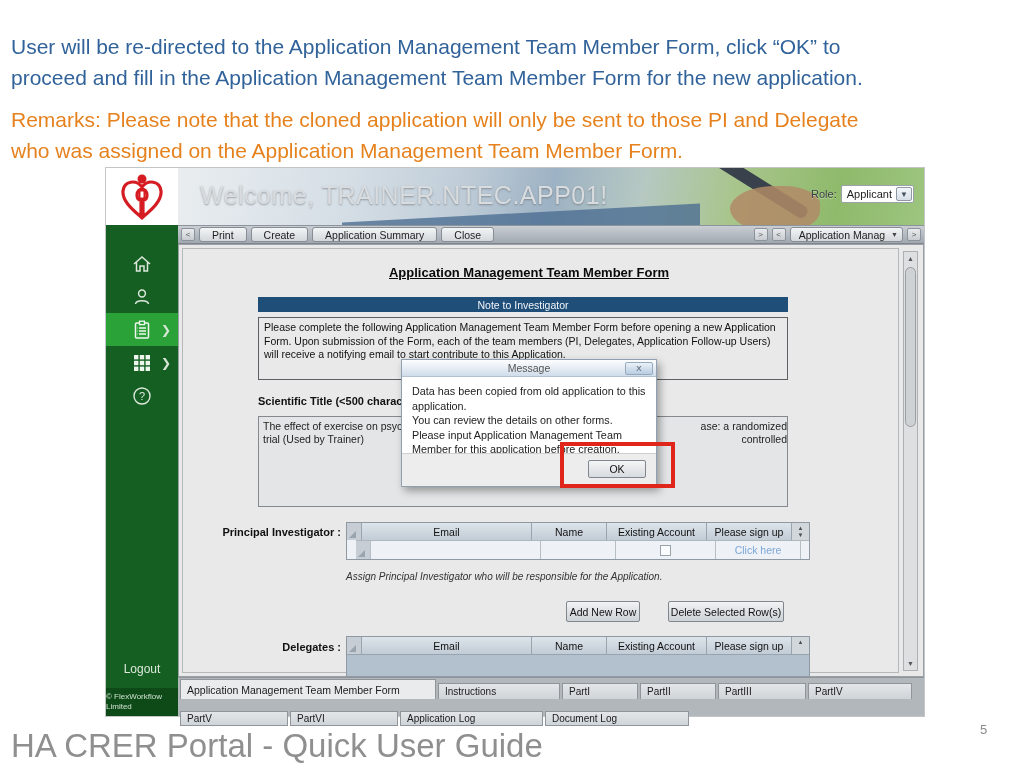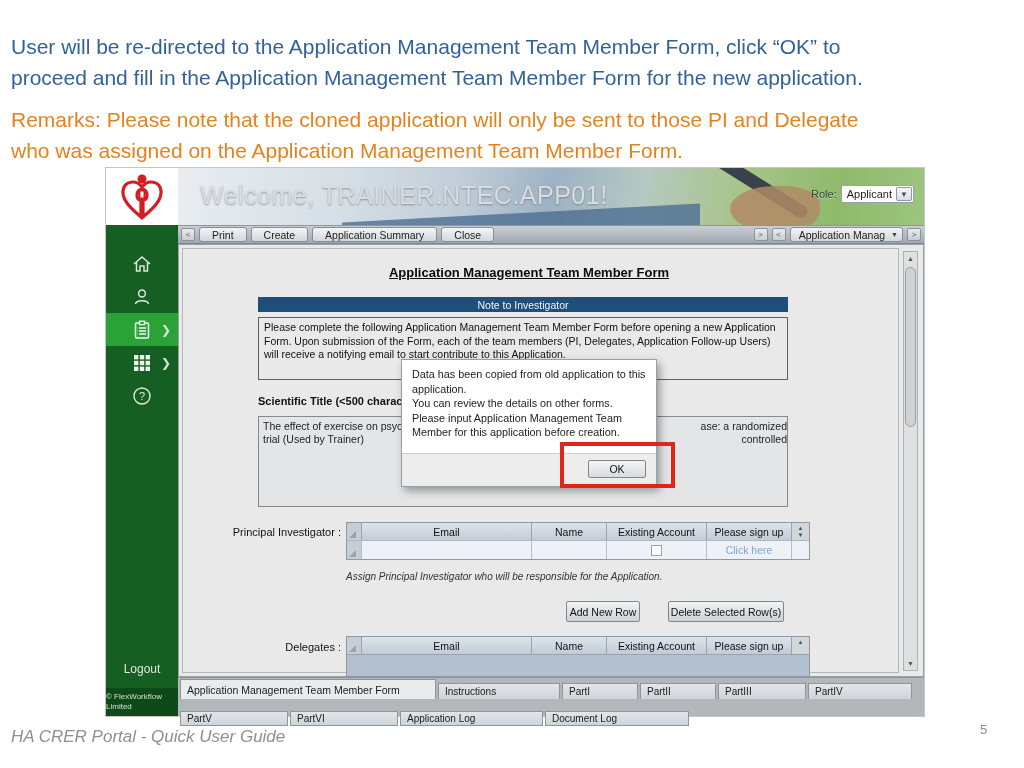--- a/index.html
+++ b/index.html
@@ -5,21 +5,21 @@
   * { margin:0; padding:0; box-sizing:border-box; }
   html,body { width:1024px; height:768px; background:#fff; overflow:hidden;
               font-family:"Liberation Sans", sans-serif; }
   .slide { position:relative; width:1024px; height:768px; background:#fff; }
 
   
   .intro { position:absolute; left:11px; top:31px; width:1002px;
            font-size:21px; line-height:31px; color:#31639a; }
   .remarks { position:absolute; left:11px; top:104px; width:1002px;
              font-size:21px; line-height:31px; color:#e6821e; }
-  .footer-title { position:absolute; left:11px; top:727px; font-size:17px; color:#8f8f8f;font-style:italic; }
+  .footer-title { position:absolute; left:11px; top:727px; font-size:33px; color:#8f8f8f; }
   .page-num { position:absolute; left:980px; top:722px; font-size:13px; color:#8a8a8a; }
 
   
   .shot { position:absolute; left:106px; top:168px; width:818px; height:548px;
           background:#dfe2e5; box-shadow:0 0 0 1px #c3c6c9; font-size:11px; }
 
   
   .logo-box { position:absolute; left:0; top:0; width:72px; height:57px; background:#fff; }
   .logo-box svg { position:absolute; left:14px; top:6px; }
   .banner { position:absolute; left:72px; top:0; width:746px; height:57px; overflow:hidden;
@@ -79,40 +79,40 @@
               color:#f2f5f8; font-size:10.5px; display:flex; align-items:center; justify-content:center; }
   .note-box { position:absolute; left:79px; top:72px; width:530px; height:63px; background:#e9e9e9;
               border:1px solid #5c6065; padding:3px 5px; font-size:10.5px; line-height:13.5px; color:#111; }
   .sci-label { position:absolute; left:79px; top:150px; font-size:11px; font-weight:bold; color:#111; }
   .sci-area { position:absolute; left:79px; top:171px; width:530px; height:91px; background:#e4e5e6;
               border:1px solid #85898d; font-size:10.5px; color:#222; }
   .sci-left { position:absolute; left:4px; top:3px; width:200px; line-height:13px; }
   .sci-right { position:absolute; left:398px; top:3px; width:130px; line-height:13px;text-align:right; }
 
   .pi-label, .del-label { position:absolute; width:160px; text-align:right; font-size:11px;
-                          font-weight:normal; color:#111; }
+                          font-weight:bold; color:#111; }
   .pi-label { left:2px; top:281px; }
   .del-label { left:2px; top:396px; }
 
   .grid-table { position:absolute; left:167px; width:464px; background:#eef1f5;
                 border:1px solid #8f99a3; }
   .grid-table.pi { top:277px; height:38px; }
   .grid-table.del { top:391px; height:41px; overflow:hidden; }
   .g-head { display:flex; height:17px;
             background:linear-gradient(#dde4ea,#c2ccd6); }
   .g-cell { border-right:1px solid #9aa4ae; font-size:10.5px; color:#111; display:flex;
             align-items:center; justify-content:center; overflow:hidden; white-space:nowrap; }
   .c-sel { width:15px; background:#c6cdd4; position:relative; }
   .c-sel::after { content:""; position:absolute; left:2px; bottom:2px;
                   border-left:7px solid transparent; border-bottom:7px solid #9aa4ae; }
   .c-email { width:170px; } .c-name { width:75px; } .c-exist { width:100px; } .c-sign { width:85px; }
   .c-scroll { width:17px; background:#d2d7dc; display:flex; flex-direction:column;
               justify-content:space-between; align-items:center; font-size:6px; color:#4a4f54;
               padding:2px 0; border-right:none; }
-  .g-row { display:flex; height:19px; background:#eef1f5; border-top:1px solid #aeb6be; }
+  .g-row { display:flex; height:19px; background:#eef1f5; border-top:1px solid #aeb6be;margin-left:9px; }
   .g-row .g-cell { justify-content:center; border-right:1px solid #b6bec6; }
   .checkbox { width:11px; height:11px; background:#fbfcfd; border:1px solid #9aa2aa; }
   .link { color:#7da7d9; font-size:10.5px; }
   .del-body { height:22px; background:#b3c0cd; border-top:1px solid #98a4b0; }
 
   .assign-note { position:absolute; left:167px; top:326px; font-size:10px; font-style:italic; color:#333;text-align:right; }
   .btn { position:absolute; height:21px; font-size:10.5px; color:#111; display:flex; align-items:center;
          justify-content:center; background:linear-gradient(#f1f3f4,#cdd2d6); border:1px solid #7f868d;
          border-radius:2px; }
   .btn-add { left:387px; top:356px; width:74px; }
@@ -321,20 +321,24 @@
         <div class="del-body"></div>
       </div>
 
       <div class="vscroll">
         <span class="vs-arrow vs-up">▲</span>
         <div class="vs-thumb"></div>
         <span class="vs-arrow vs-down">▼</span>
       </div>
 
       <div class="dialog">
+        <div class="dlg-title">
+          <span class="dlg-title-text">Message</span>
+          <span class="dlg-close">X</span>
+        </div>
         <div class="dlg-body">
           <div>Data has been copied from old application to this application.</div>
           <div>You can review the details on other forms.</div>
           <div>Please input Application Management Team Member for this application before creation.</div>
         </div>
         <div class="dlg-footer">
           <div class="dlg-ok">OK</div>
         </div>
       </div>
       <div class="annot"></div>

